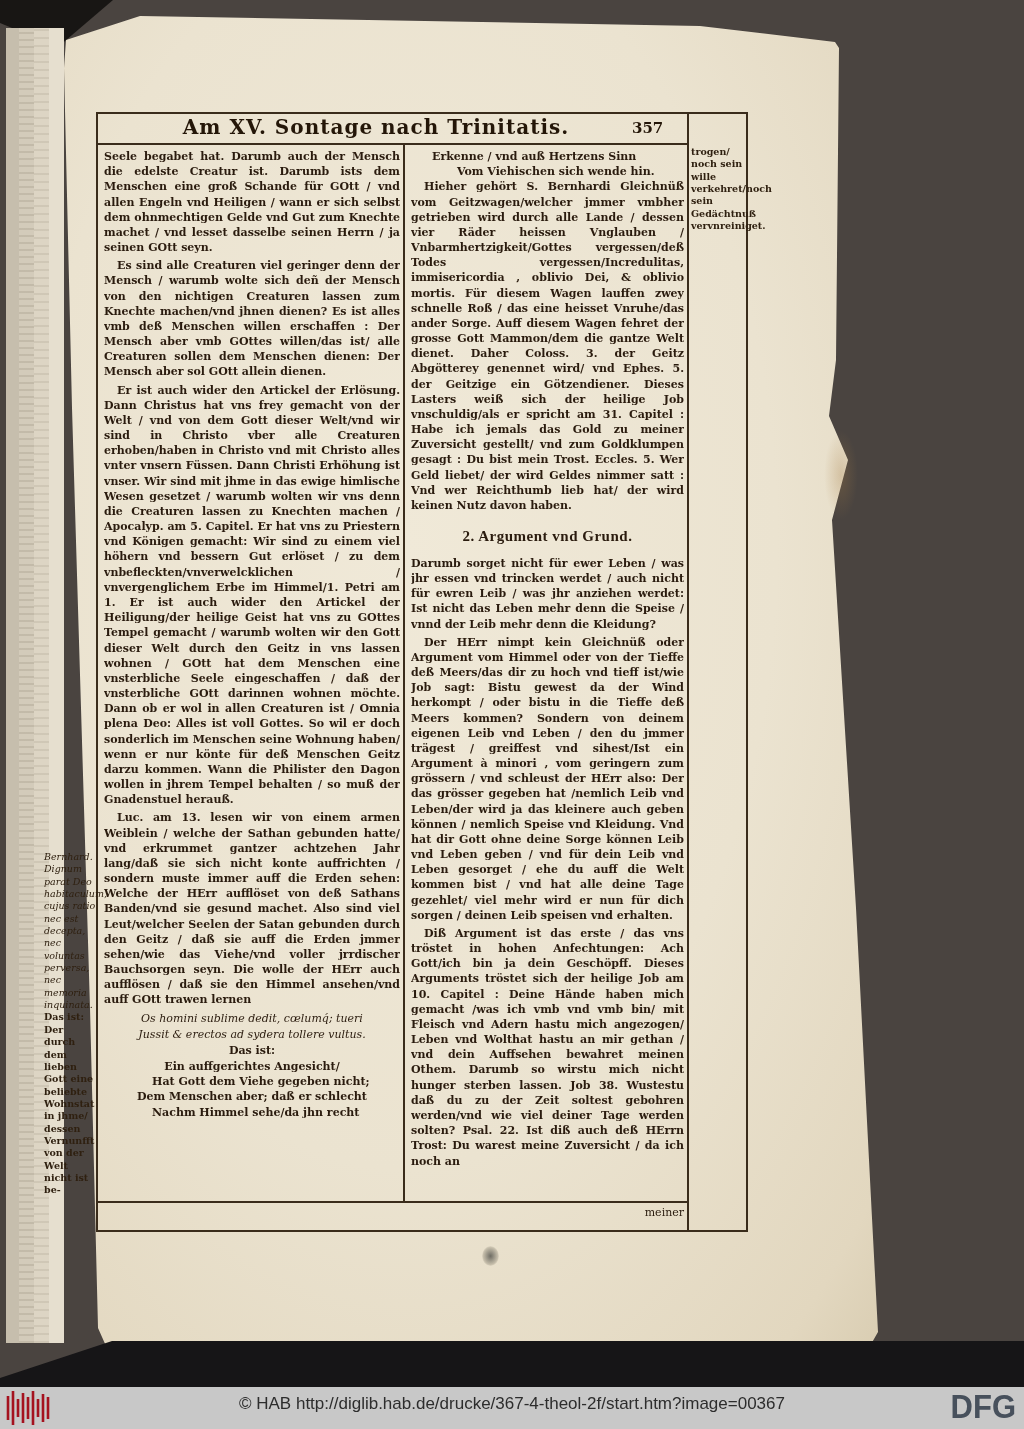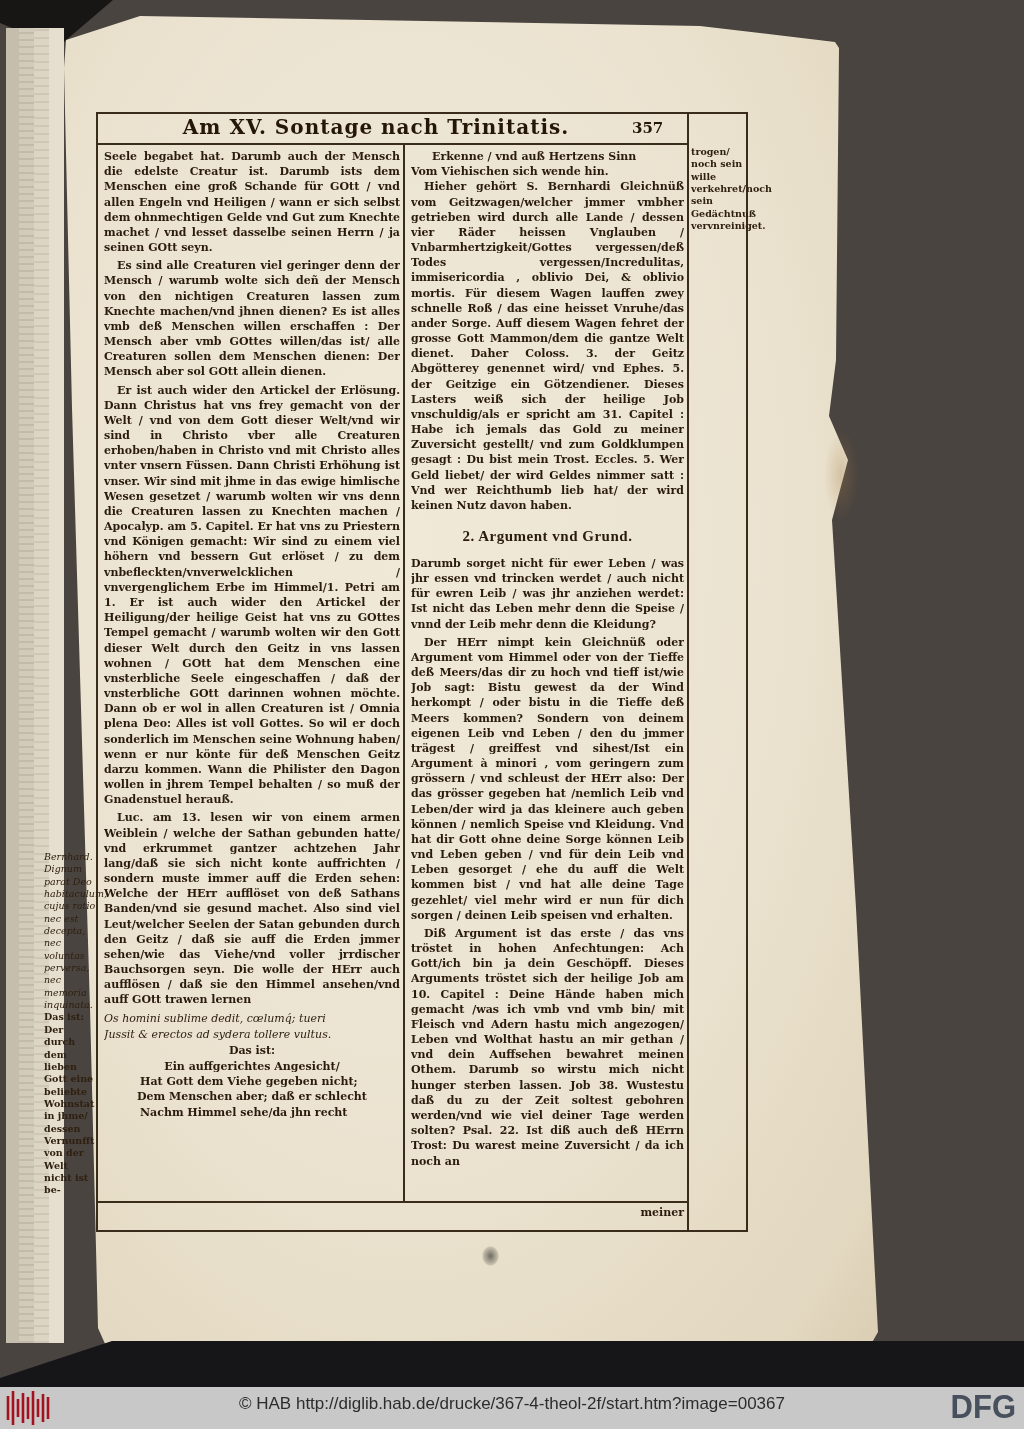--- a/index.html
+++ b/index.html
@@ -40,31 +40,31 @@
   .ink{color:#2a1b0e;}
   .header-title{left:96px;top:115px;width:560px;text-align:center;
     font-size:20px;font-weight:bold;letter-spacing:1px;color:#241608;}
   .page-number{left:632px;top:119px;font-size:15px;font-weight:bold;color:#241608;}
 
   .col{font-size:11px;line-height:1.38;font-weight:bold;text-align:justify;overflow:hidden;}
   .col-left{left:104px;top:149px;width:296px;height:1050px;}
   .col-right{left:411px;top:149px;width:273px;height:1052px;}
   .col p{margin:0 0 3px 0;}
   .col p.ind{text-indent:13px;}
-  .latin{font-weight:normal;font-style:italic;text-align:left;margin:1px 0;}
+  .latin{font-weight:normal;font-style:italic;text-align:center;margin:1px 0;}
   .centered{text-align:center;margin:1px 0;}
   .v0{text-align:center;}
-  .v1{margin-left:36px;text-align:left;}
+  .v1{margin-left:48px;text-align:left;}
   .rv0{margin-left:21px;text-align:left;}
-  .rv1{text-align:left;}
+  .rv1{margin-left:46px;text-align:left;}
   .sec-heading{text-align:center;font-size:15px;font-weight:bold;margin:13px 0 9px 0;letter-spacing:.5px;font-family:Liberation Serif, serif;}
   .quote{margin:0 2px 4px 16px;}
 
   .catchword{left:560px;top:1206px;width:124px;text-align:right;
-    font-size:11px;font-weight:bold;color:#2a1b0e;}
+    font-size:11px;font-weight:normal;color:#2a1b0e;}
 
   .mnote{font-size:9.5px;line-height:1.3;color:#2f2010;}
   .mnote-left{left:44px;top:851px;width:53px;}
   .mnote-left .lat{font-style:italic;font-weight:normal;}
   .mnote-left .ger{font-weight:bold;}
   .mnote-right{left:691px;top:146px;width:53px;font-weight:bold;}
 
   
   .cover-band{left:0;top:1341px;width:1024px;height:47px;background:#161517;
     clip-path:polygon(0 37px,112px 0,1024px 0,1024px 47px,0 47px);}

